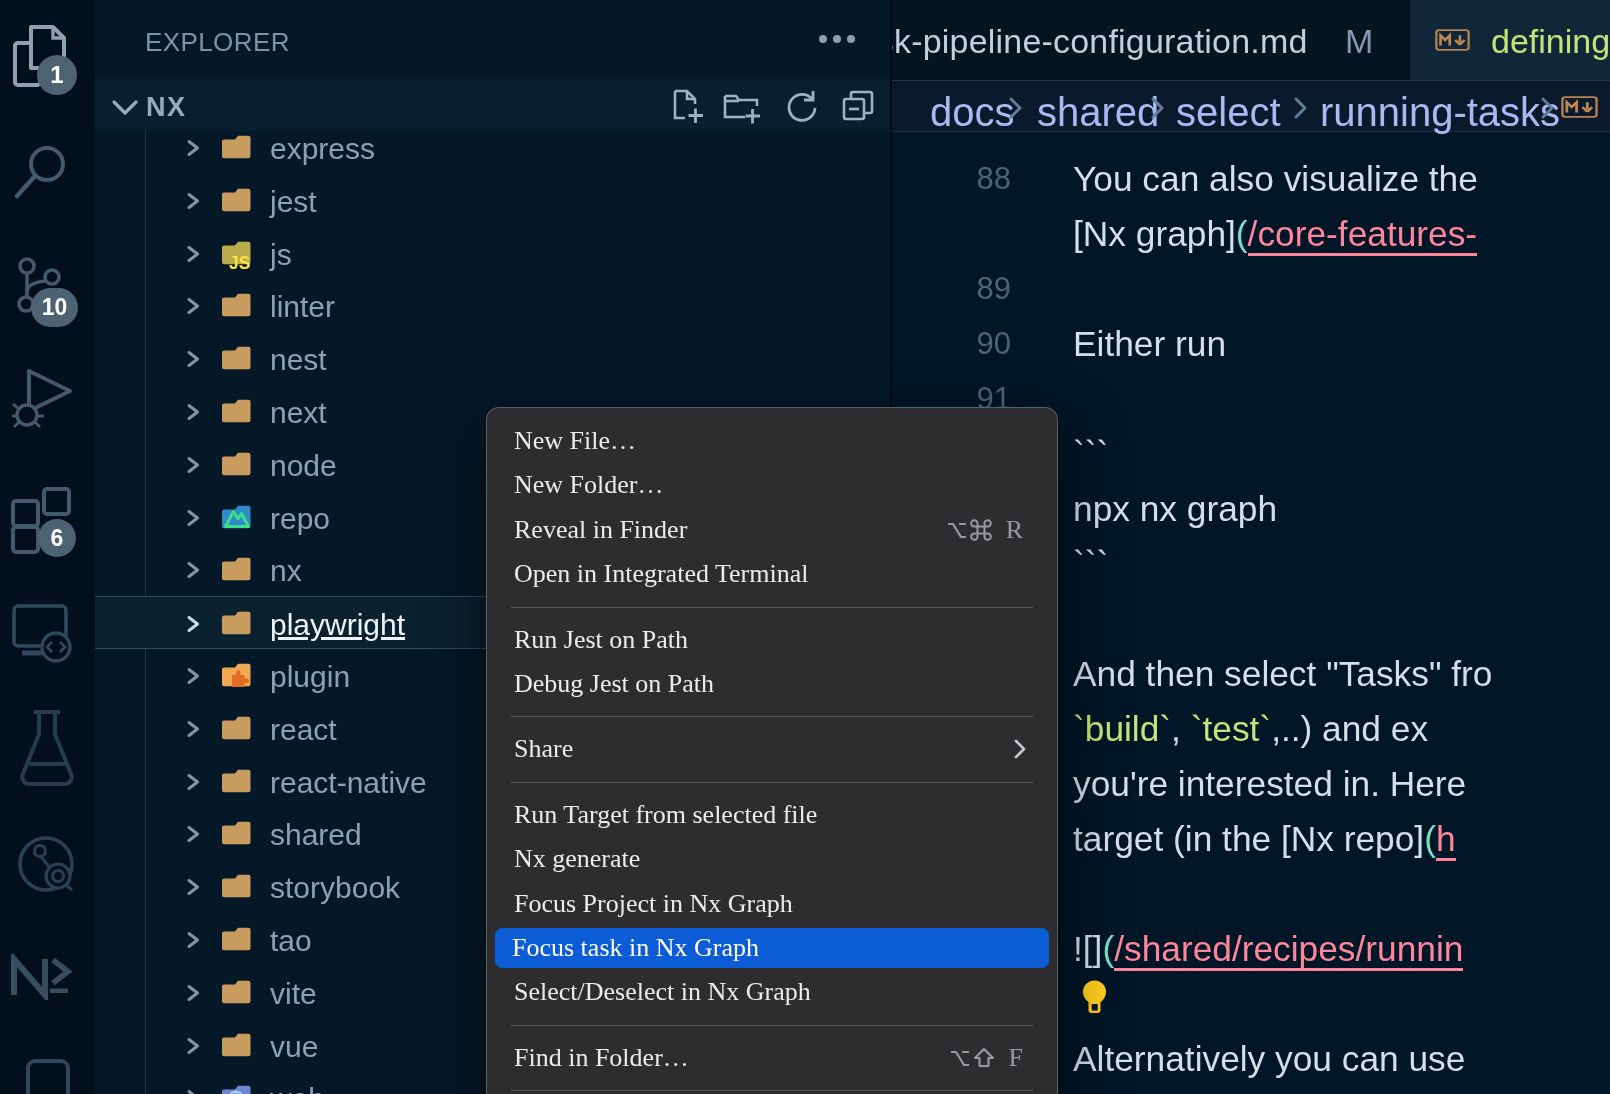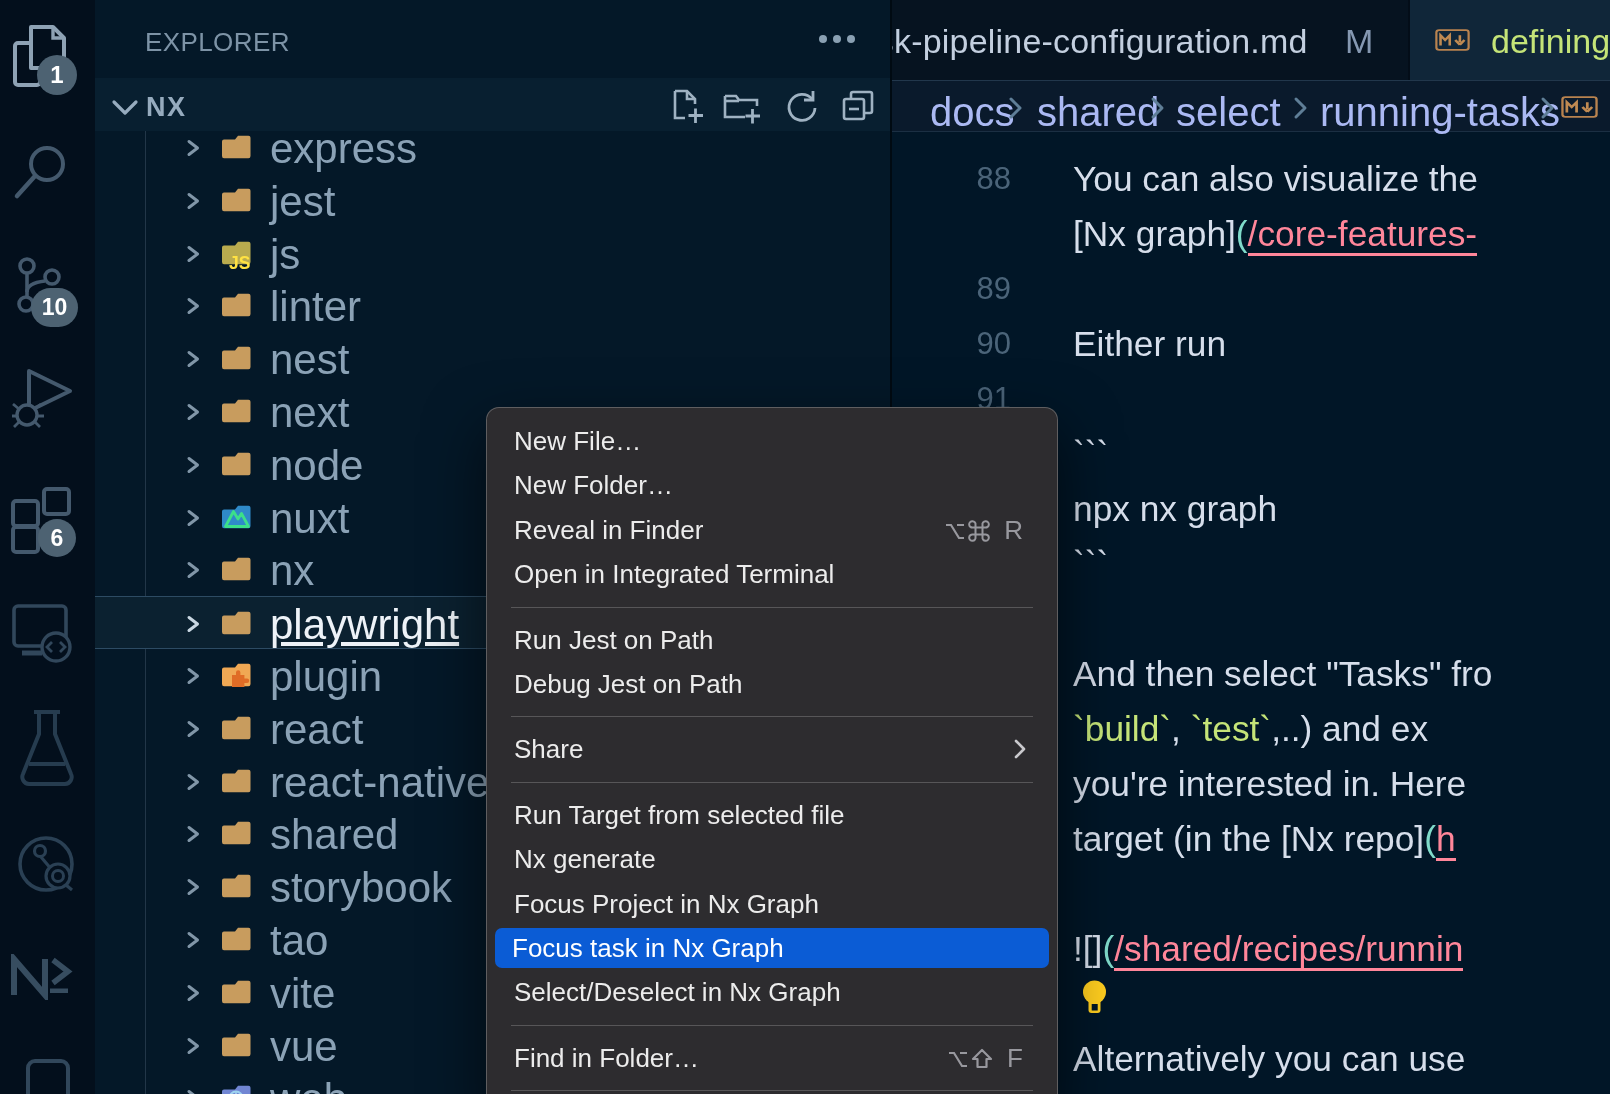--- a/index.html
+++ b/index.html
@@ -13,21 +13,21 @@
   display:flex; align-items:center; justify-content:center; font-family:"Liberation Sans",sans-serif; }
 
 
 #sidebar { position:absolute; left:95px; top:0; width:795px; height:1094px; background:#041828; }
 #explhead-t { position:absolute; left:50px; top:27px; font-size:26px; color:#7d93a6; letter-spacing:0.4px; }
 #nxhead { position:absolute; left:0; top:78px; width:795px; height:53px; background:#081f30; }
 #nxhead .t { position:absolute; left:51px; top:14px; font-size:27px; font-weight:bold; color:#96abbe; letter-spacing:1.5px; }
 #tree { position:absolute; left:0; top:0; width:795px; height:1094px; }
 .guide { position:absolute; left:50px; top:131px; width:1px; height:963px; background:rgba(140,165,185,0.22); }
 .row { position:absolute; left:0; width:795px; height:53px; }
-.row .lbl { position:absolute; left:175px; top:1px; height:53px; line-height:53px; font-size:42px; color:#8ba2b6; }
+.row .lbl { position:absolute; left:175px; top:1px; height:53px; line-height:53px; font-size:30px; color:#8ba2b6; }
 .row.sel { background:#0b2130; border-top:1px solid #2d4b63; border-bottom:1px solid #2d4b63; }
 .row.sel .lbl { color:#eef3f8;text-decoration:underline; }
 .chev { position:absolute; left:87px; top:16px; }
 .fico { position:absolute; left:126px; top:14px; }
 
 
 #editor { position:absolute; left:890px; top:0; width:720px; height:1094px; background:#011627; overflow:hidden; }
 #tabs { position:absolute; left:0; top:0; width:720px; height:80px; background:#061320; }
 #tab1 { position:absolute; left:0; top:0; width:518px; height:80px; background:#061320; overflow:hidden; }
 #tab1 .name { position:absolute; left:-42px; top:22px; font-size:34px; letter-spacing:0.2px; color:#c3cfdf; white-space:nowrap; }
@@ -41,21 +41,21 @@
 .ln { position:absolute; left:0; width:121px; text-align:right; color:#4b6479; font-size:31px; height:55px; line-height:55px; }
 .cl { position:absolute; left:183px; white-space:pre; height:55px; line-height:55px; }
 .grn { color:#c5e478; }
 .teal { color:#7fdbca; }
 .pink { color:#ff869a; border-bottom:3px solid #ff869a; padding-bottom:0px; }
 
 
 #menu { position:absolute; z-index:50; left:486px; top:407px; width:572px; height:710px;
   background:#2d2c2f; border:1px solid rgba(255,255,255,0.24); border-radius:13px;
   box-shadow:0 22px 60px rgba(0,0,0,0.6); padding-top:11px; font-size:26px; color:#ececec; }
-.mi { position:relative; height:44.4px; line-height:44.4px; padding-left:27px; }
+.mi { position:relative; height:44.4px; line-height:44.4px; padding-left:27px;font-family:Liberation Serif, serif; }
 .mi .sc { position:absolute; right:28px; top:0; color:#98989e; letter-spacing:6px; }
 .mi.sel { background:#0b5cd5; margin:0 8px; height:40px; line-height:40px; margin-top:2.2px; margin-bottom:2.2px;
   padding-left:17px; border-radius:7px; color:#fff; }
 .msep { height:21px; position:relative; }
 .msep::after { content:""; position:absolute; left:24px; right:24px; top:10px; height:1px; background:rgba(255,255,255,0.2); }
 .sarr { position:absolute; right:30px; top:11px; }
 </style>
 </head>
 <body>
 <div id="root">
@@ -160,21 +160,21 @@
           <span class="lbl">node</span>
         </div>
 <div class="row" style="top:490.6px">
           <svg class="chev" width="22" height="22" viewBox="0 0 22 22">
             <path d="M7 4.5 L15.5 11 L7 17.5" fill="none" stroke="#8196a8" stroke-width="3" stroke-linecap="round" stroke-linejoin="round"></path>
           </svg>
           <svg class="fico" width="31" height="24" viewBox="0 0 31 24" style="overflow:visible">
             <path d="M1 6.5 Q1 4.5 3 4.5 H14 L17 0.8 H27.5 Q29.5 0.8 29.5 2.8 V21 Q29.5 23.2 27.5 23.2 H3 Q1 23.2 1 21 Z" fill="#2f8ac9"></path>
             <path d="M4.5 21.5 L12.5 6.5 L17 14 L20.5 8.5 L27.5 21.5 Z" fill="none" stroke="#3ce08a" stroke-width="2.8" stroke-linejoin="round"></path>
           </svg>
-          <span class="lbl">nuxt</span>
+          <span class="lbl">repo</span>
         </div>
 <div class="row" style="top:543.4px">
           <svg class="chev" width="22" height="22" viewBox="0 0 22 22">
             <path d="M7 4.5 L15.5 11 L7 17.5" fill="none" stroke="#8196a8" stroke-width="3" stroke-linecap="round" stroke-linejoin="round"></path>
           </svg>
           <svg class="fico" width="31" height="24" viewBox="0 0 31 24" style="overflow:visible">
             <path d="M1 6.5 Q1 4.5 3 4.5 H14 L17 0.8 H27.5 Q29.5 0.8 29.5 2.8 V21 Q29.5 23.2 27.5 23.2 H3 Q1 23.2 1 21 Z" fill="#c89c5e"></path>
           </svg>
           <span class="lbl">nx</span>
         </div>

